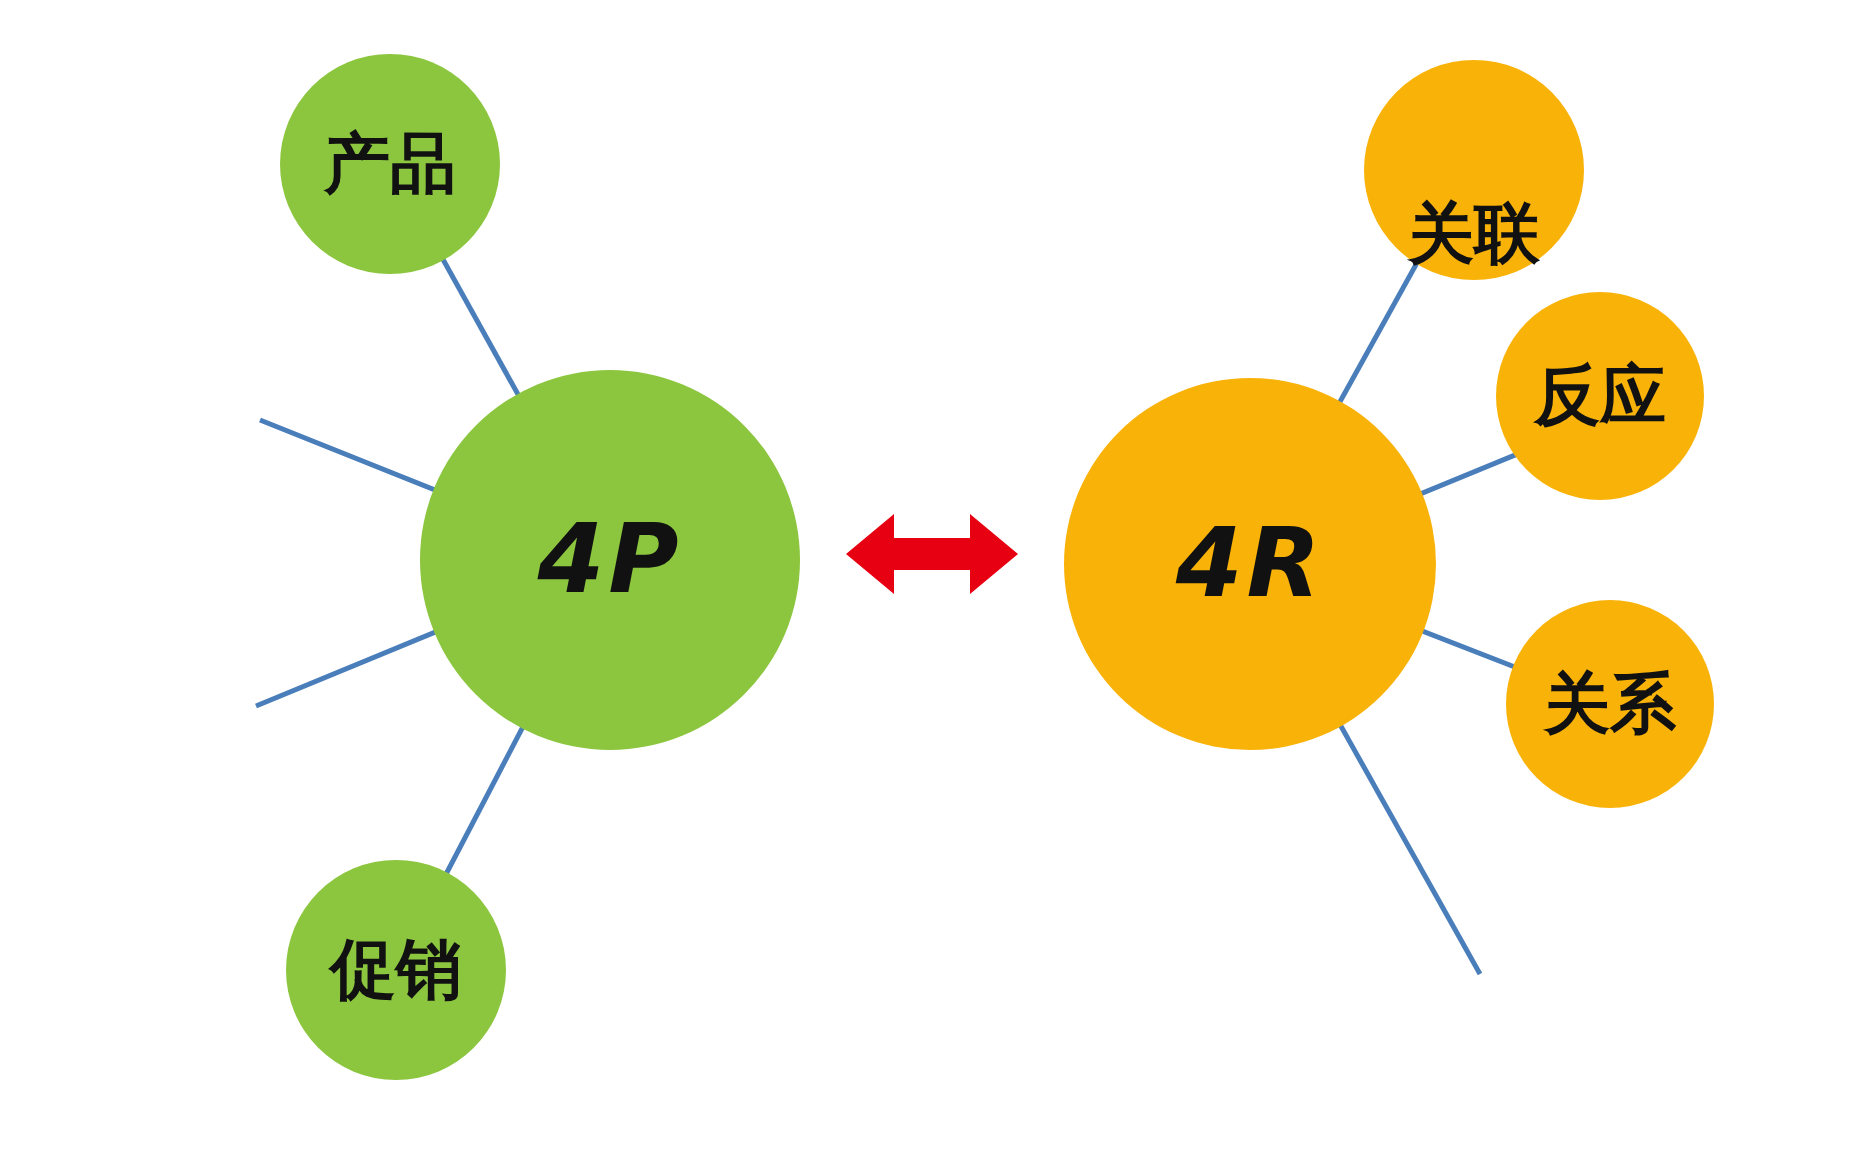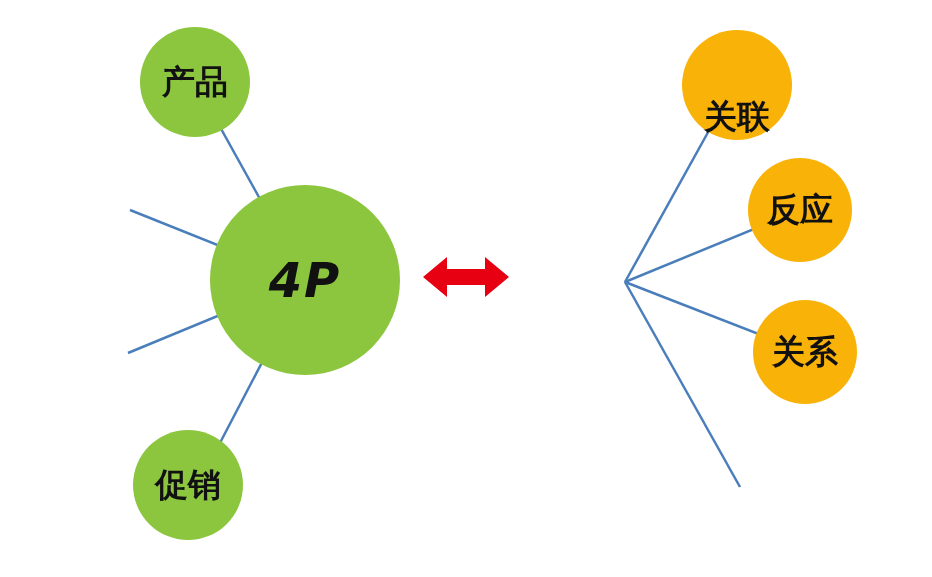--- a/index.html
+++ b/index.html
@@ -41,25 +41,25 @@
   }
   .satellite {
     font-size: 33px;
     font-weight: bold;
   }
   
   .n-4p      { left: 210px; top: 185px; width: 190px; height: 190px; }
   .n-product { left: 140px; top:  27px; width: 110px; height: 110px; }
   .n-price   { left:  78px; top: 158px; width: 104px; height: 104px; }
   .n-channel { left:  76px; top: 301px; width: 104px; height: 104px; }
-  .n-promo   { left: 133px; top: 430px; width: 110px; height: 110px; align-items: center; }
+  .n-promo   { left: 143px; top: 430px; width: 110px; height: 110px; align-items: center; }
   
   .n-4r      { left: 532px; top: 189px; width: 186px; height: 186px; }
   .n-assoc   { left: 682px; top:  30px; width: 110px; height: 110px; align-items: flex-end; }
-  .n-resp    { left: 748px; top: 158px; width: 104px; height: 104px; }
+  .n-resp    { left: 748px; top: 146px; width: 104px; height: 104px; }
   .n-rel     { left: 753px; top: 300px; width: 104px; height: 104px; }
   .n-return  { left: 685px; top: 432px; width: 110px; height: 110px; }
   .arrow-wrap {
     position: absolute;
     left: 423px; top: 257px;
     width: 86px; height: 40px;
     z-index: 3;
   }
 </style>
 </head>
@@ -98,14 +98,17 @@
 
   <div class="node orange satellite n-assoc">
     <span>关联</span>
   </div>
   <div class="node orange satellite n-resp">
     <span>反应</span>
   </div>
   <div class="node orange satellite n-rel">
     <span>关系</span>
   </div>
+  <div class="node orange center-node n-4r">
+    <span>4R</span>
+  </div>
 
 </div>
 
 </body></html>

